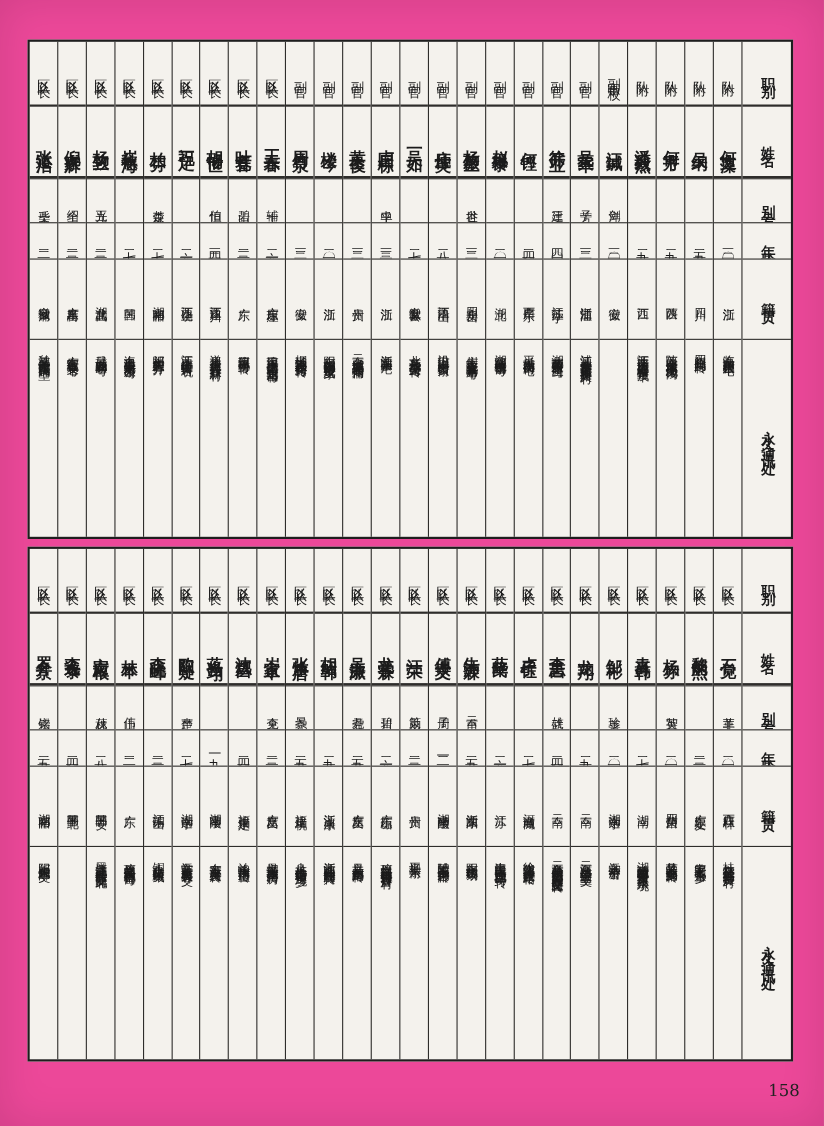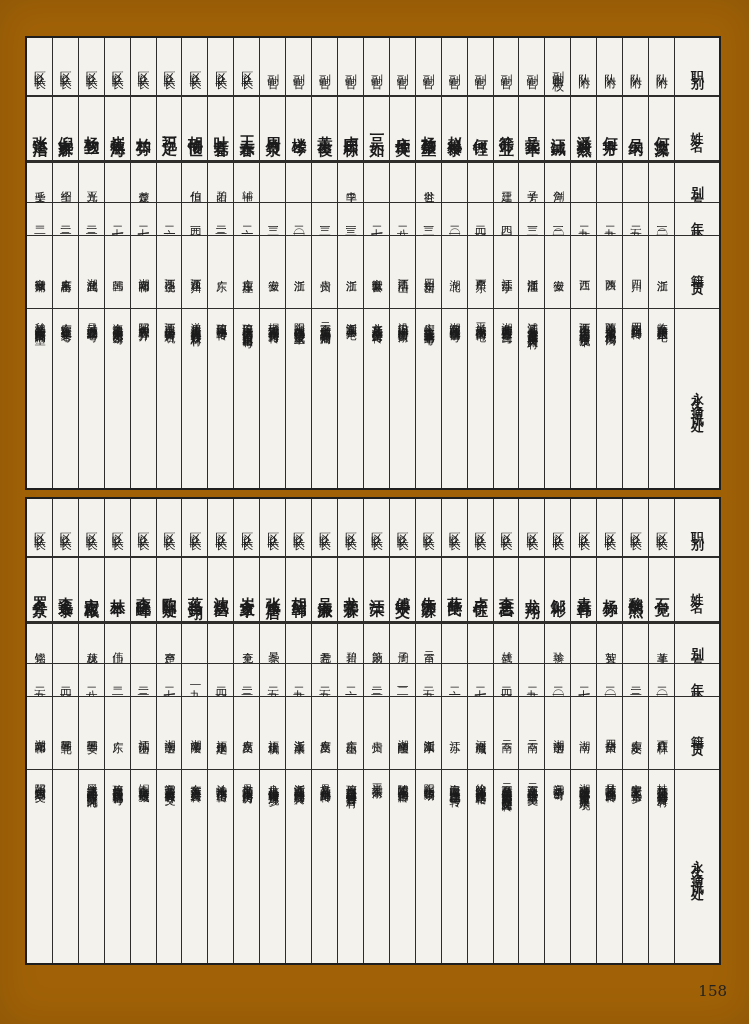--- a/index.html
+++ b/index.html
@@ -1,17 +1,17 @@
 <!DOCTYPE html>
 <html><head>
 <meta charset="utf-8">
 <style>
   html,body{margin:0;padding:0;}
   body{background:#b9b7b3;}
-  .page{position:relative;width:749px;height:1024px;background:#a16207;
+  .page{position:relative;width:749px;height:1024px;background:#ec4899;
         font-family:"DejaVu Sans",sans-serif;color:#1b1b1b;overflow:hidden;
         box-shadow:inset 0 0 40px rgba(0,0,0,.12);}
   .tbl{position:absolute;left:25px;width:696px;display:flex;flex-direction:row-reverse;
        border:2px solid #1e1e1e;background:#f4f2ed;box-sizing:border-box;}
   #t0{top:36px;height:454px;}
   #t1{top:497px;height:468px;}
   .col{flex:1 1 0;min-width:0;display:flex;flex-direction:column;border-left:1px solid #2e2d2b;}
   .col:last-child{border-left:none;}
   .head-col{flex:0 0 44px;}
   .cell{display:flex;align-items:center;justify-content:center;border-top:1px solid #2e2d2b;

